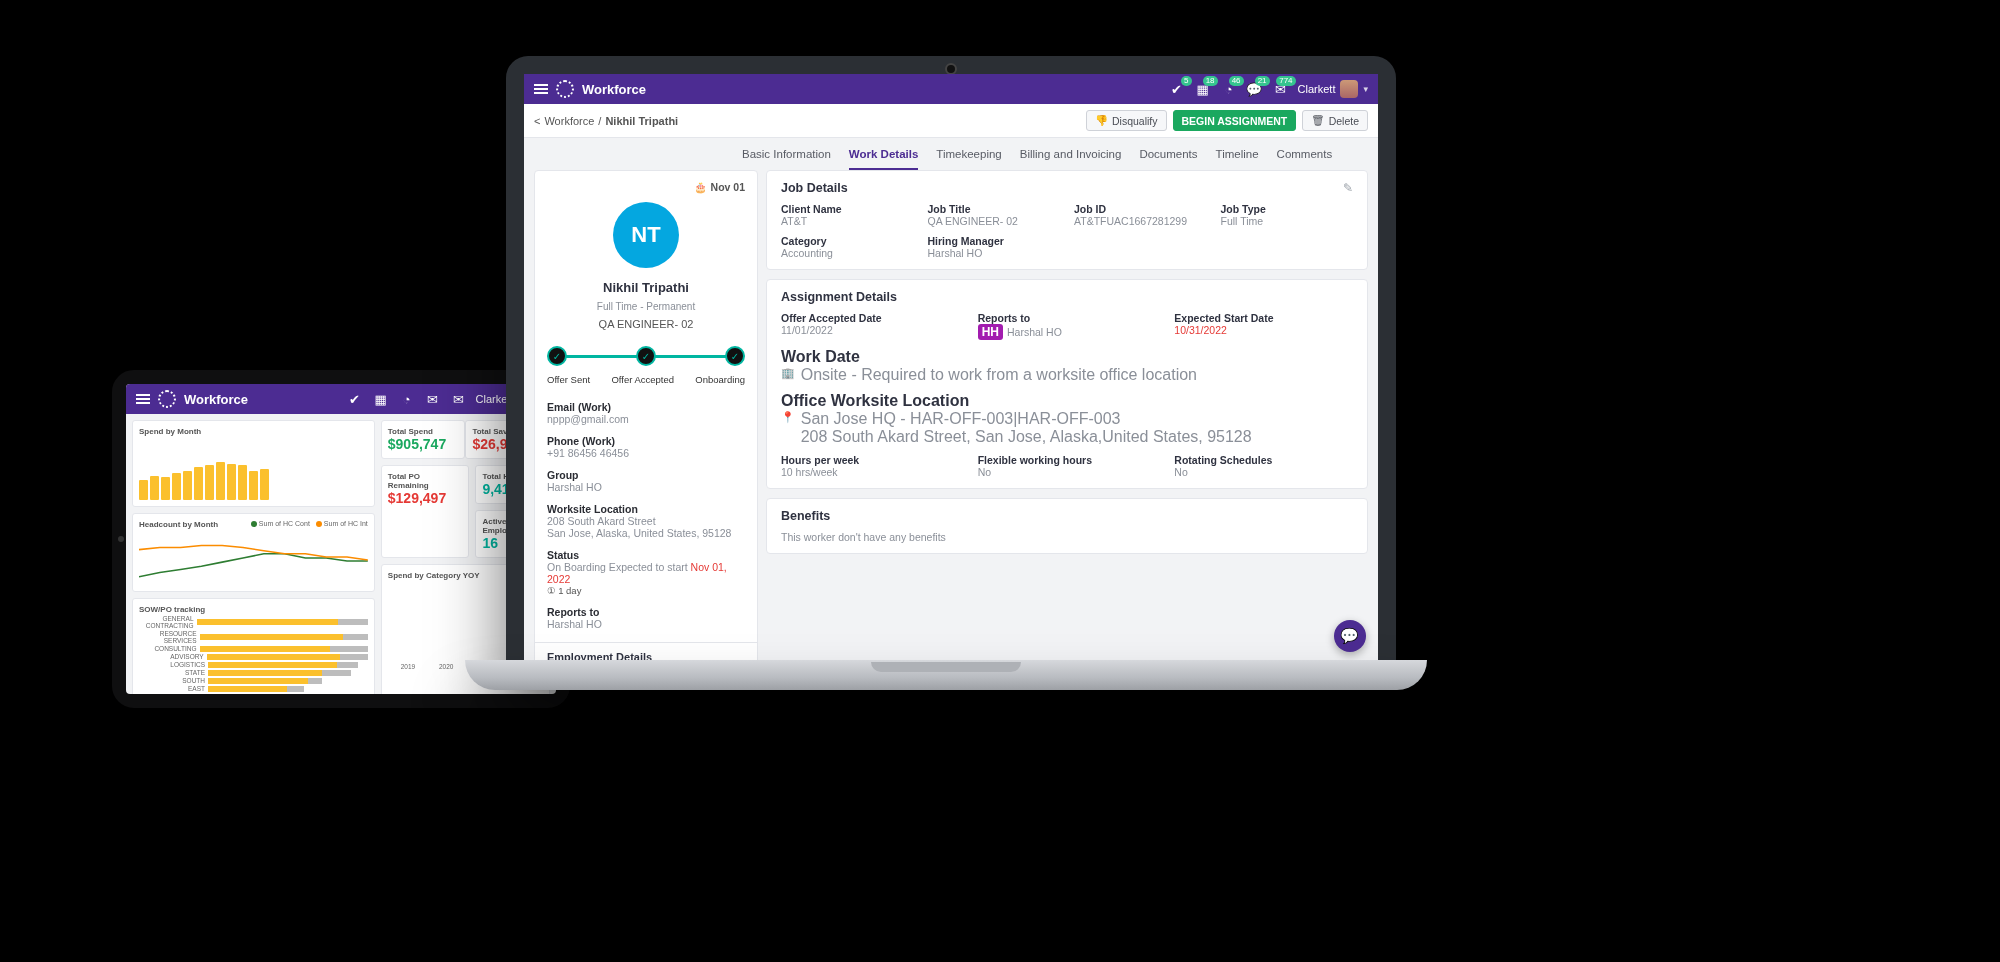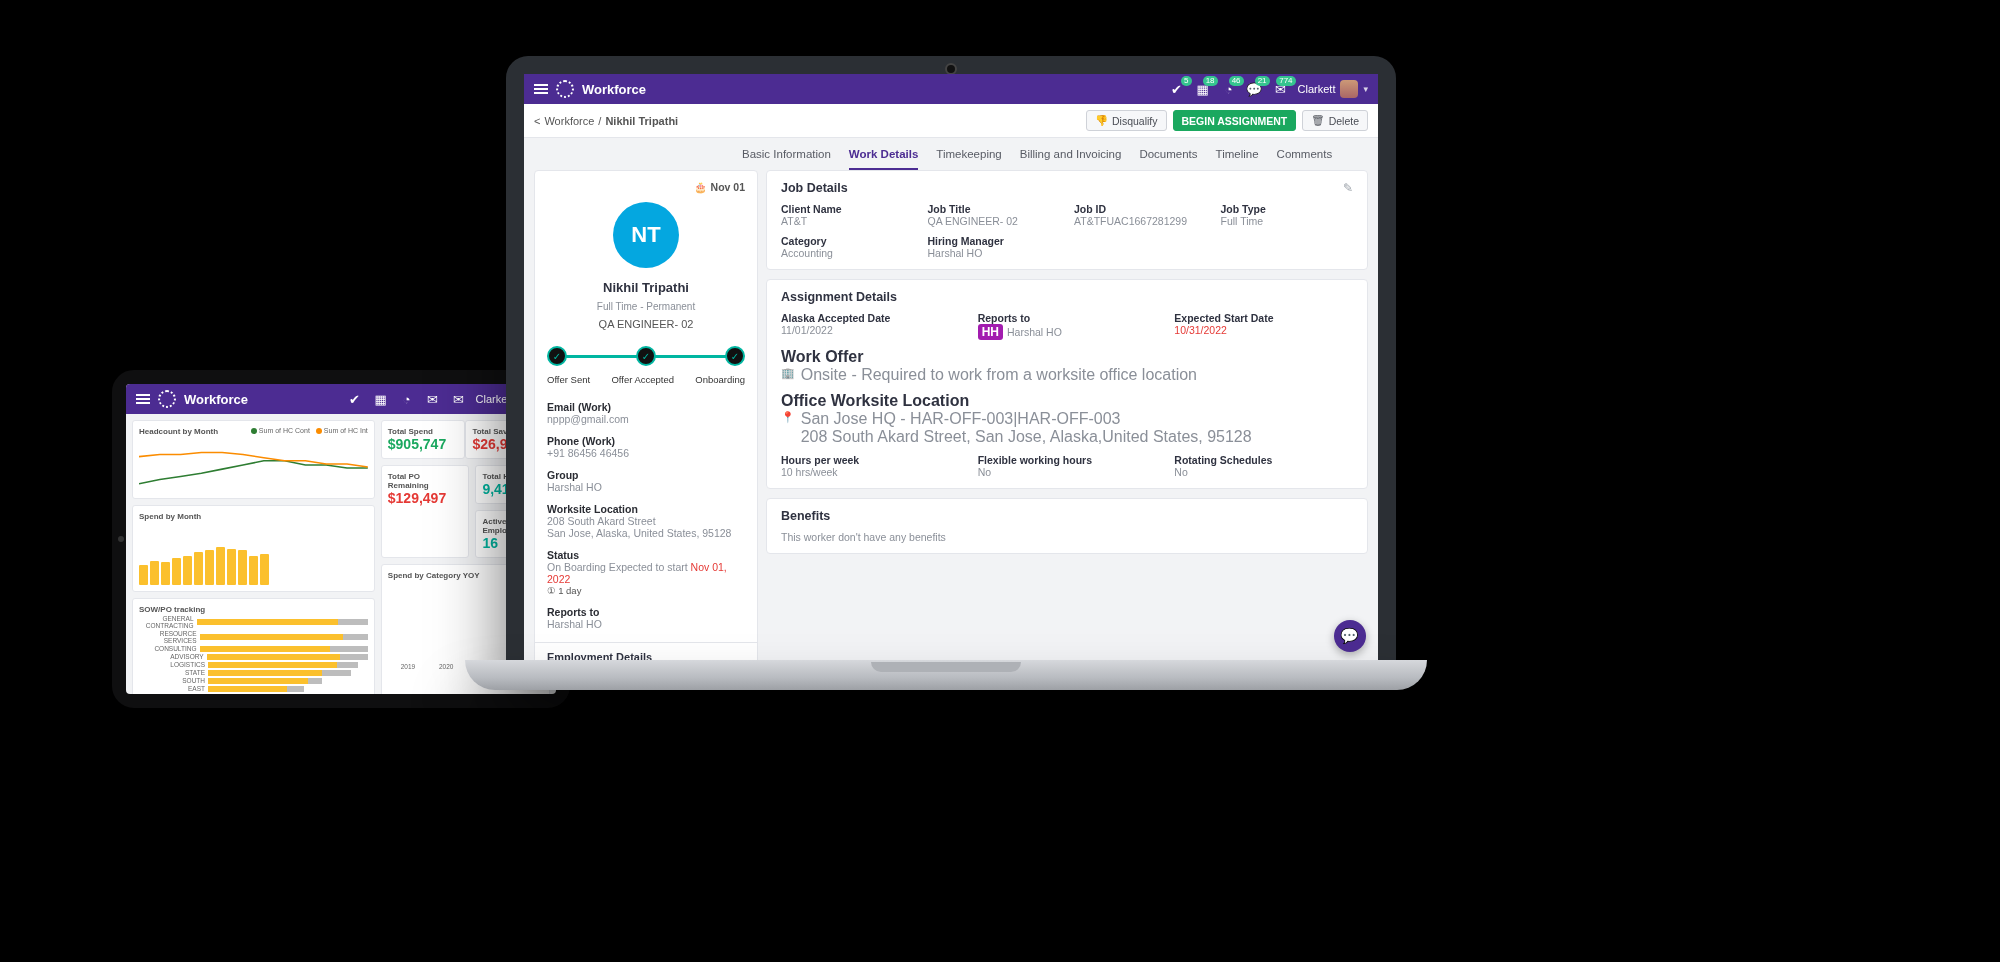--- a/index.html
+++ b/index.html
@@ -146,52 +146,52 @@
           <span class="avatar"></span>
           <span class="caret">▾</span>
         </div>
       </div>
 
       <div class="tab-body">
         <div class="mini-grid" style="align-items:stretch;">
 
           <div style="flex:1.35;display:flex;flex-direction:column;gap:6px;">
             <div class="t-card">
-              <div style="display:flex;justify-content:space-between;">
-                <div class="stat-lbl">Headcount by Month</div>
-                <div class="legend">
-                  <span><span class="dot" style="background:#2e7d32"></span><span>Sum of HC Cont</span></span>
-                  <span><span class="dot" style="background:#fb8c00"></span><span>Sum of HC Int</span></span>
-                </div>
-              </div>
-              <svg class="chart-area" viewBox="0 0 220 50">
-                <polyline points="0,42 20,38 40,35 60,32 80,28 100,24 120,20 140,20 160,24 180,24 200,27 220,27" fill="none" stroke="#2e7d32" stroke-width="1.5"></polyline>
-                <polyline points="0,16 20,14 40,14 60,12 80,12 100,14 120,17 140,20 160,20 180,23 200,23 220,26" fill="none" stroke="#fb8c00" stroke-width="1.5"></polyline>
-              </svg>
-            </div>
-
-            <div class="t-card">
               <div class="stat-lbl">Spend by Month</div>
               <div class="bar-col">
                 <div class="bar" style="height:34%"></div>
                   <div class="bar" style="height:40%"></div>
                 <div class="bar" style="height:38%"></div>
                   <div class="bar" style="height:45%"></div>
                 <div class="bar" style="height:49%"></div>
                   <div class="bar" style="height:55%"></div>
                 <div class="bar" style="height:59%"></div>
                   <div class="bar" style="height:63%"></div>
                 <div class="bar" style="height:60%"></div>
                   <div class="bar" style="height:58%"></div>
                 <div class="bar" style="height:48%"></div>
                   <div class="bar" style="height:52%"></div>
               </div>
             </div>
 
             <div class="t-card">
+              <div style="display:flex;justify-content:space-between;">
+                <div class="stat-lbl">Headcount by Month</div>
+                <div class="legend">
+                  <span><span class="dot" style="background:#2e7d32"></span><span>Sum of HC Cont</span></span>
+                  <span><span class="dot" style="background:#fb8c00"></span><span>Sum of HC Int</span></span>
+                </div>
+              </div>
+              <svg class="chart-area" viewBox="0 0 220 50">
+                <polyline points="0,42 20,38 40,35 60,32 80,28 100,24 120,20 140,20 160,24 180,24 200,27 220,27" fill="none" stroke="#2e7d32" stroke-width="1.5"></polyline>
+                <polyline points="0,16 20,14 40,14 60,12 80,12 100,14 120,17 140,20 160,20 180,23 200,23 220,26" fill="none" stroke="#fb8c00" stroke-width="1.5"></polyline>
+              </svg>
+            </div>
+
+            <div class="t-card">
               <div class="stat-lbl">SOW/PO tracking</div>
               <div id="sow-rows">
                   <div class="hbar-row">
                     <div class="hbar-lbl">GENERAL CONTRACTING</div>
                     <div class="hbar" style="width: 90.625%;">
                       <div class="seg" style="background: rgb(251, 192, 45); width: 82.7586%;"></div>
                       <div class="seg" style="background: rgb(189, 189, 189); width: 17.2414%;"></div>
                     </div>
                   </div>
                   <div class="hbar-row">
@@ -452,35 +452,35 @@
                 </div>
             </div>
           </div>
 
           <div class="card">
             <div class="card-h">
                 <h4>Assignment Details</h4>
               </div>
             <div class="grid3" style="margin-bottom:8px;">
               <div class="fld">
-                  <div class="lbl">Alaska Accepted Date</div>
+                  <div class="lbl">Offer Accepted Date</div>
                   <div class="val">11/01/2022</div>
                 </div>
               <div class="fld">
                   <div class="lbl">Reports to</div>
                   <div class="val"><span class="chip">HH</span><span>Harshal HO</span></div>
                 </div>
               <div class="fld">
                   <div class="lbl">Expected Start Date</div>
                   <div class="val red">10/31/2022</div>
                 </div>
             </div>
 
             <div class="fld" style="margin-bottom:8px;">
-                <div class="lbl">Work Offer</div>
+                <div class="lbl">Work Date</div>
               <div class="row-ic">
                   <span class="ico">🏢</span>
                   <span class="muted">Onsite - Required to work from a worksite office location</span>
                 </div>
               </div>
 
             <div class="fld" style="margin-bottom:8px;">
                 <div class="lbl">Office Worksite Location</div>
               <div class="row-ic">
                   <span class="ico">📍</span>

